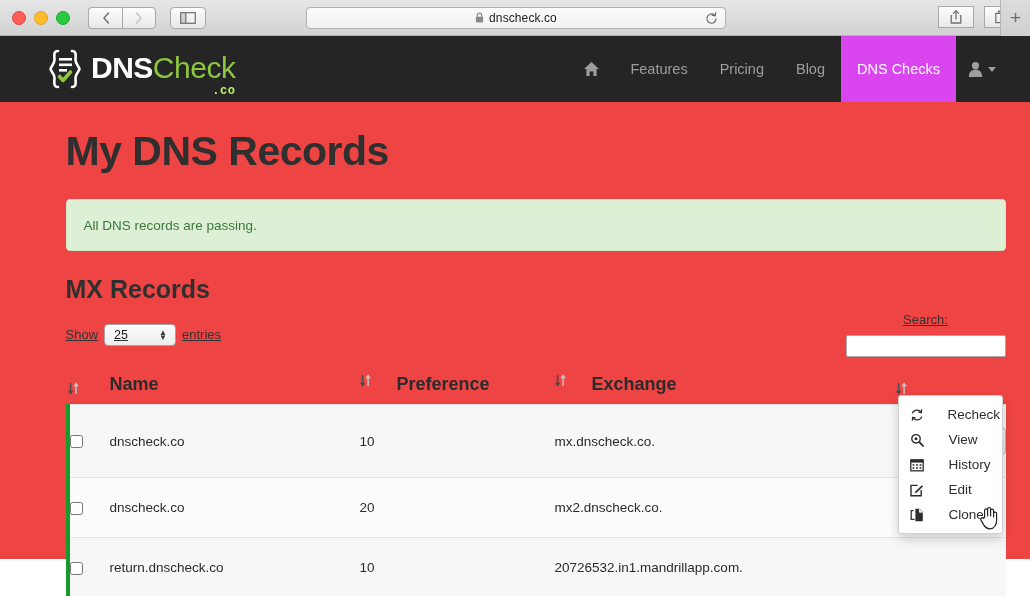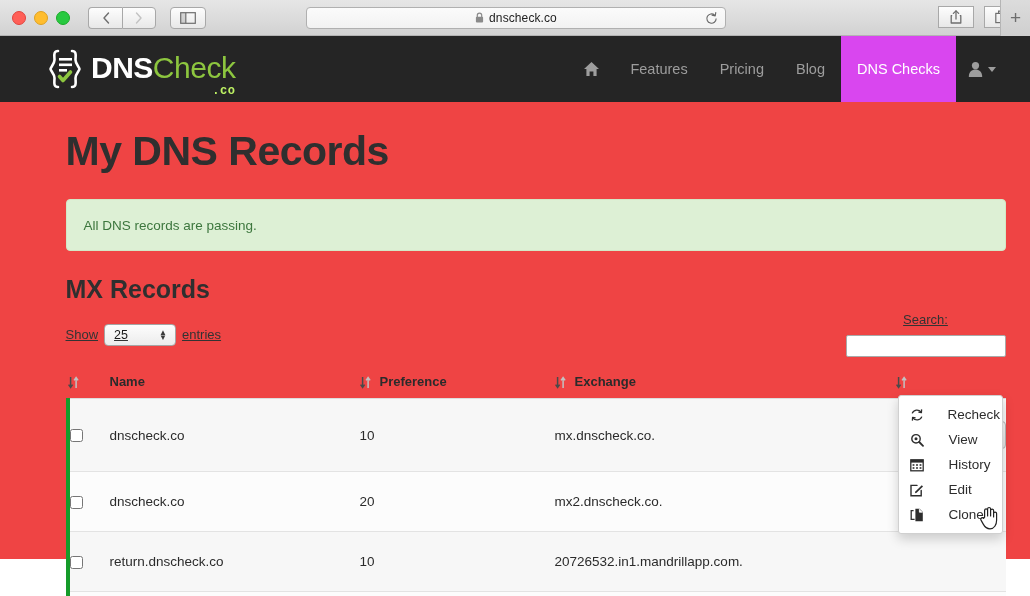--- a/index.html
+++ b/index.html
@@ -277,28 +277,28 @@
 
   
   table.records {
     width: 100%;
     border-collapse: collapse;
     margin-top: 17px;
     font-size: 13px;
   }
   table.records thead th {
     text-align: left;
-    font-size: 13px;
+    font-size: 18px;
     font-weight: bold;
     color: #2b2b2b;
     padding: 0 0 9px 0;
     border-bottom: 1px solid #dddddd;
     vertical-align: bottom;
   }
-  .th-inner { display: flex; align-items: flex-end; gap: 9px; }
+  .th-inner { display: flex; align-items: flex-start; gap: 26px; }
   .sort-icon {
     display: inline-flex;
     align-items: flex-end;
     line-height: 1;
   }
   table.records tbody td {
     padding: 22px 0;
     border-bottom: 1px solid #e3e3e3;
     color: #2b2b2b;
     font-size: 13.5px;

